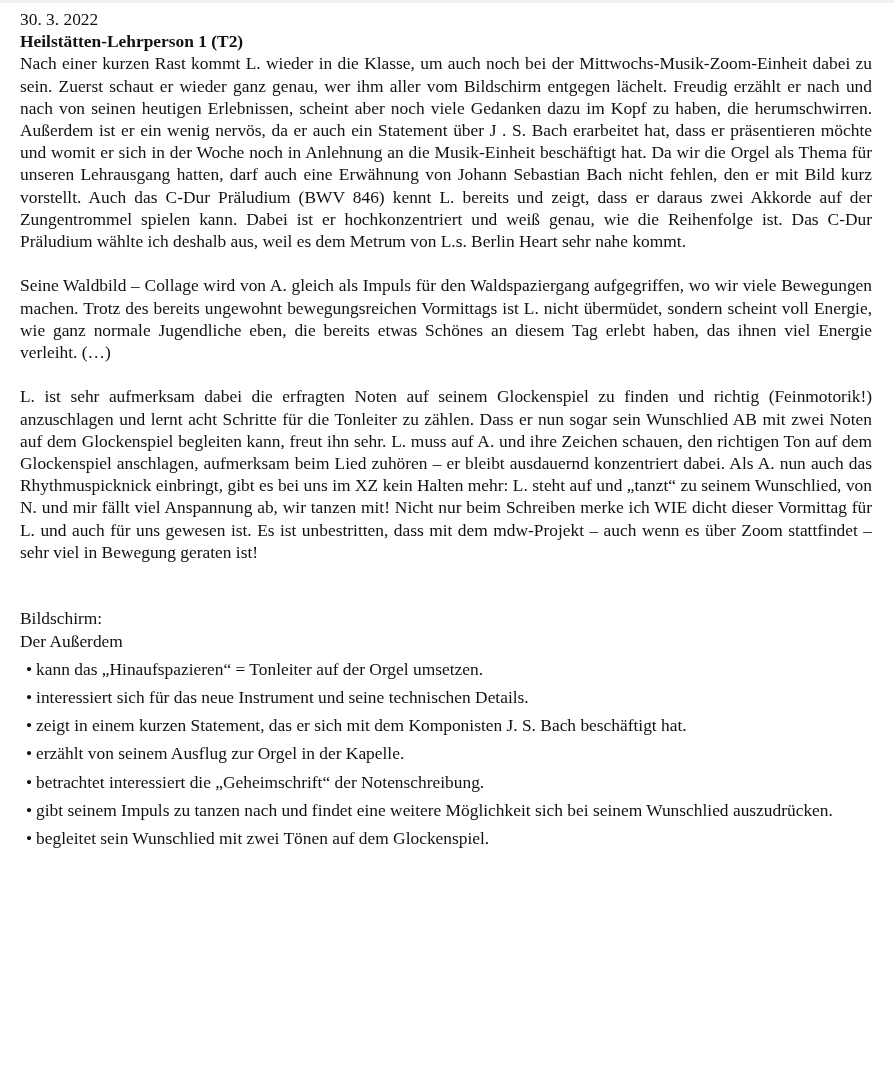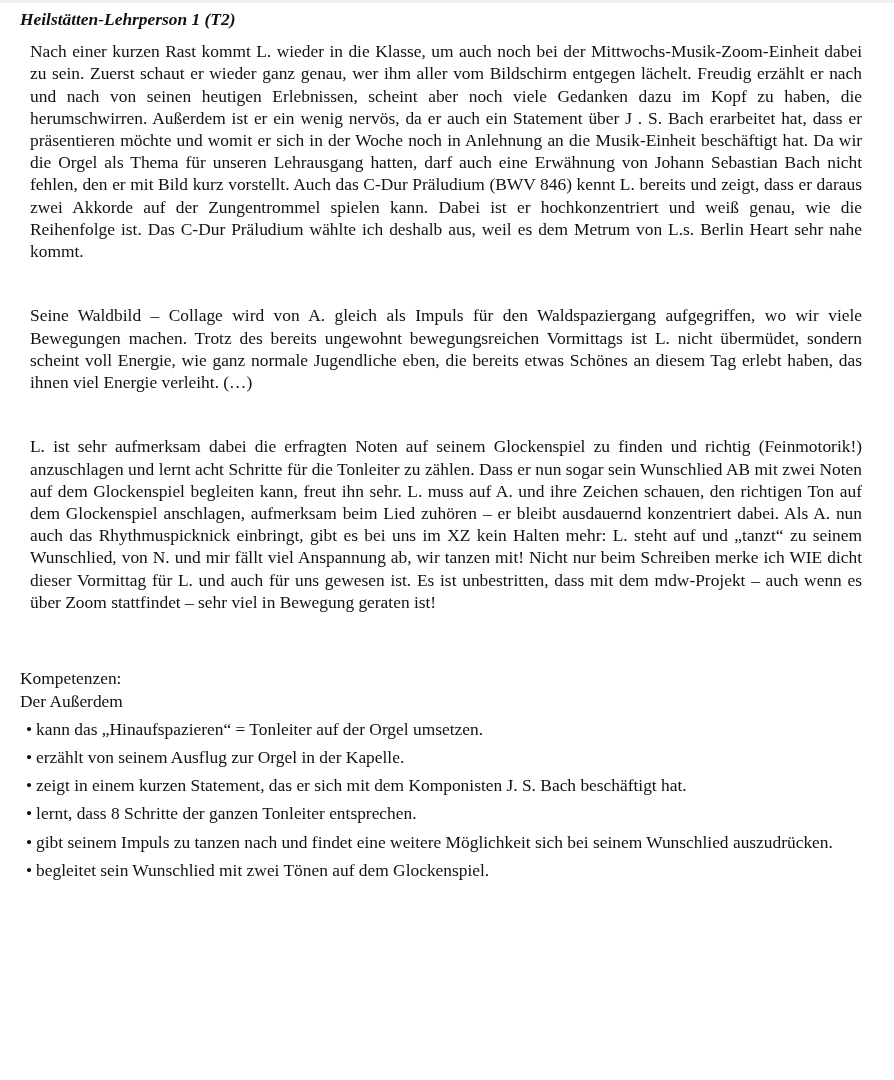--- a/index.html
+++ b/index.html
@@ -23,23 +23,23 @@
       position: absolute;
       left: 20px;
       top: 8px;
       width: 852px;
       font-family: "Liberation Serif", "DejaVu Serif", serif;
       font-size: 17.4px;
       line-height: 22.2px;
       color: #111111;
     }
     .date { margin: 0; }
-    .title { margin: 0; font-weight: bold; font-style: italic; }
+    .title { margin: 0; font-weight: bold; }
     p.para {
-      margin: 10px;
+      margin: 0;
       text-align: justify;
     }
     .gap { height: 22.2px; }
     .line { margin: 0; }
     ul.bullets {
       list-style: none;
       margin: 0;
       padding: 0;
     }
     ul.bullets li {
@@ -47,37 +47,39 @@
       text-align: justify;
     }
     .bullet-glyph { margin-right: 4px; }
   </style>
 </head>
 <body>
 
 <div class="top-band"></div>
 
 <div class="page">
+  <div class="date">30. 3. 2022</div>
   <div class="title">Heilstätten-Lehrperson 1 (T2)</div>
 
   <p class="para">Nach einer kurzen Rast kommt L. wieder in die Klasse, um auch noch bei der Mittwochs-Musik-Zoom-Einheit dabei zu sein. Zuerst schaut er wieder ganz genau, wer ihm aller vom Bildschirm entgegen lächelt. Freudig erzählt er nach und nach von seinen heutigen Erlebnissen, scheint aber noch viele Gedanken dazu im Kopf zu haben, die herumschwirren. Außerdem ist er ein wenig nervös, da er auch ein Statement über J . S. Bach erarbeitet hat, dass er präsentieren möchte und womit er sich in der Woche noch in Anlehnung an die Musik-Einheit beschäftigt hat. Da wir die Orgel als Thema für unseren Lehrausgang hatten, darf auch eine Erwähnung von Johann Sebastian Bach nicht fehlen, den er mit Bild kurz vorstellt. Auch das C-Dur Präludium (BWV 846) kennt L. bereits und zeigt, dass er daraus zwei Akkorde auf der Zungentrommel spielen kann. Dabei ist er hochkonzentriert und weiß genau, wie die Reihenfolge ist. Das C-Dur Präludium wählte ich deshalb aus, weil es dem Metrum von L.s. Berlin Heart sehr nahe kommt.</p>
   <div class="gap"></div>
 
   <p class="para">Seine Waldbild – Collage wird von A. gleich als Impuls für den Waldspaziergang aufgegriffen, wo wir viele Bewegungen machen. Trotz des bereits ungewohnt bewegungsreichen Vormittags ist L. nicht übermüdet, sondern scheint voll Energie, wie ganz normale Jugendliche eben, die bereits etwas Schönes an diesem Tag erlebt haben, das ihnen viel Energie verleiht. (…)</p>
   <div class="gap"></div>
 
   <p class="para">L. ist sehr aufmerksam dabei die erfragten Noten auf seinem Glockenspiel zu finden und richtig (Feinmotorik!) anzuschlagen und lernt acht Schritte für die Tonleiter zu zählen. Dass er nun sogar sein Wunschlied AB mit zwei Noten auf dem Glockenspiel begleiten kann, freut ihn sehr. L. muss auf A. und ihre Zeichen schauen, den richtigen Ton auf dem Glockenspiel anschlagen, aufmerksam beim Lied zuhören – er bleibt ausdauernd konzentriert dabei. Als A. nun auch das Rhythmuspicknick einbringt, gibt es bei uns im XZ kein Halten mehr: L. steht auf und „tanzt“ zu seinem Wunschlied, von N. und mir fällt viel Anspannung ab, wir tanzen mit! Nicht nur beim Schreiben merke ich WIE dicht dieser Vormittag für L. und auch für uns gewesen ist. Es ist unbestritten, dass mit dem mdw-Projekt – auch wenn es über Zoom stattfindet – sehr viel in Bewegung geraten ist!</p>
   <div class="gap"></div>
 
   <div class="gap"></div>
 
-  <div class="line">Kompetenzen:</div>
+  <div class="line">Bildschirm:</div>
   <div class="line">Der Außerdem</div>
 
   <ul class="bullets">
     <li><span class="bullet-glyph">•</span><span>kann das „Hinaufspazieren“ = Tonleiter auf der Orgel umsetzen.</span></li>
+    <li><span class="bullet-glyph">•</span><span>interessiert sich für das neue Instrument und seine technischen Details.</span></li>
+    <li><span class="bullet-glyph">•</span><span>zeigt in einem kurzen Statement, das er sich mit dem Komponisten J. S. Bach beschäftigt hat.</span></li>
     <li><span class="bullet-glyph">•</span><span>erzählt von seinem Ausflug zur Orgel in der Kapelle.</span></li>
-    <li><span class="bullet-glyph">•</span><span>zeigt in einem kurzen Statement, das er sich mit dem Komponisten J. S. Bach beschäftigt hat.</span></li>
-    <li><span class="bullet-glyph">•</span><span>lernt, dass 8 Schritte der ganzen Tonleiter entsprechen.</span></li>
+    <li><span class="bullet-glyph">•</span><span>betrachtet interessiert die „Geheimschrift“ der Notenschreibung.</span></li>
     <li><span class="bullet-glyph">•</span><span>gibt seinem Impuls zu tanzen nach und findet eine weitere Möglichkeit sich bei seinem Wunschlied auszudrücken.</span></li>
     <li><span class="bullet-glyph">•</span><span>begleitet sein Wunschlied mit zwei Tönen auf dem Glockenspiel.</span></li>
   </ul>
 </div>
 
 </body></html>

